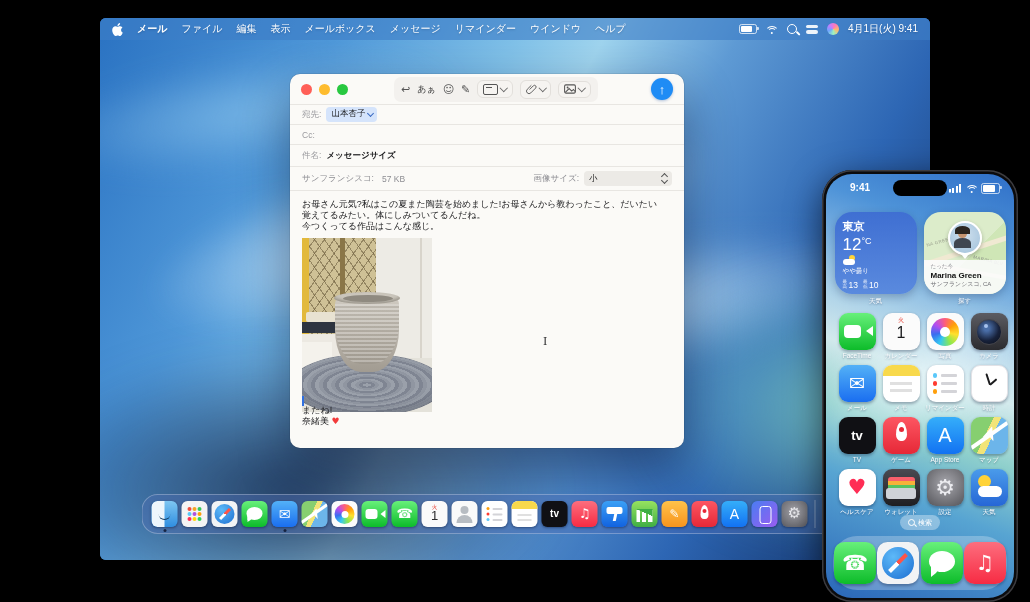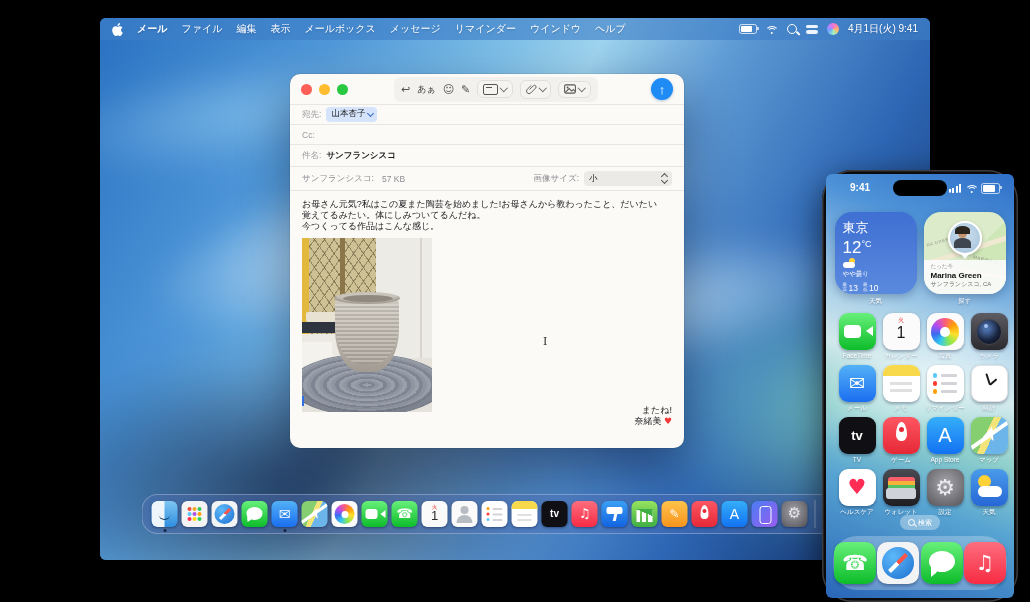--- a/index.html
+++ b/index.html
@@ -84,21 +84,21 @@
   .ph-wheel{position:absolute;left:-12px;top:116px;width:154px;height:62px;border-radius:50%;
     background:repeating-radial-gradient(ellipse at 50% 50%,#9aa0aa 0 4px,#7f8592 4px 8px,#9096a1 8px 12px);box-shadow:inset 0 -4px 8px rgba(40,45,60,.35);}
   .ph-pot{position:absolute;left:33px;top:58px;width:64px;height:76px;
     background:linear-gradient(180deg,#d0cbc2,#b5afa5 60%,#a19b91);
     border-radius:10px 10px 26px 26px / 8px 8px 42px 42px;}
   .ph-pot::before{content:"";position:absolute;left:-1px;top:-4px;width:66px;height:12px;border-radius:50%;background:#cac5bb;box-shadow:inset 0 -2px 3px rgba(90,85,75,.4);}
   .ph-pot::after{content:"";position:absolute;left:8px;top:-1px;width:50px;height:7px;border-radius:50%;background:#8f8a80;}
   .ph-ridges{position:absolute;left:33px;top:66px;width:64px;height:60px;border-radius:0 0 26px 26px/0 0 40px 40px;
     background:repeating-linear-gradient(180deg,rgba(255,255,255,.22) 0 2px,rgba(110,105,95,.14) 2px 4px);}
   .caret{position:absolute;left:12px;width:1.5px;height:10px;background:#2f6fe0;}
-  .closing{padding:0 12px;font-size:9px;line-height:11px;color:#1c1c1e;text-align:right;}
+  .closing{padding:0 12px;font-size:9px;line-height:11px;color:#1c1c1e;}
   .heart{color:#f23a3a;font-family:"DejaVu Sans",sans-serif;}
   .ibeam{position:absolute;left:253px;top:262px;width:8px;height:12px;color:#2b2b2b;font-family:"DejaVu Serif",serif;font-size:11px;line-height:12px;text-shadow:0 0 2px #fff;}
 
   
   .dock{position:absolute;left:50%;transform:translateX(-50%);bottom:26px;display:flex;align-items:center;gap:4px;
     padding:5px 9px;background:rgba(82,112,184,.36);border:0.5px solid rgba(255,255,255,.28);border-radius:16px;z-index:15;backdrop-filter:blur(8px);}
   .ditem{position:relative;width:26px;height:26px;}
   .ditem.drun::after{content:"";position:absolute;bottom:-5px;left:50%;margin-left:-1.5px;width:3px;height:3px;border-radius:50%;background:rgba(15,25,50,.85);}
   .di{position:absolute;inset:0;border-radius:6px;box-shadow:0 1px 2.5px rgba(0,10,40,.4);overflow:hidden;}
   .di::before,.di::after{content:"";position:absolute;}
@@ -163,42 +163,42 @@
   .i-downloads{background:rgba(0,0,0,0);box-shadow:none;}
   .i-downloads::before{left:1px;top:6px;width:24px;height:15px;background:linear-gradient(180deg,#6cb7f0,#3f8fd9);border-radius:2.5px;box-shadow:0 -2px 0 -0.5px #5aa8e8;}
   .i-downloads::after{content:"↓";left:8.5px;top:9px;width:9px;height:9px;border-radius:50%;background:rgba(255,255,255,.9);color:#2f77c0;font-size:7px;line-height:9px;text-align:center;}
   .i-trash{background:linear-gradient(180deg,rgba(246,249,252,.92),rgba(176,186,200,.85));}
   .i-trash::before{left:8px;top:6px;width:10px;height:14px;border:1px solid rgba(120,130,145,.8);border-radius:1px 1px 3px 3px;background:rgba(230,236,242,.8);}
   .ddiv{width:1px;height:28px;background:rgba(255,255,255,.38);margin:0 3px;}
 
   
   .iphone{position:absolute;left:822px;top:170px;width:196px;height:432px;background:#0b0b0d;border-radius:30px;
     box-shadow:0 10px 34px rgba(0,0,0,.6),inset 0 0 0 1.5px #3c3c40;z-index:50;}
-  .pscreen{position:absolute;inset:4px;border-radius:6px;overflow:hidden;
+  .pscreen{position:absolute;inset:4px;border-radius:26px;overflow:hidden;
     background:linear-gradient(200deg,#2f6fc8 0%,#4e93d8 16%,#a8cfe8 36%,#d2e9ec 47%,#8fd0cc 60%,#57a4d2 74%,#2a66b8 100%);}
   .psheen{position:absolute;left:-30px;top:150px;width:260px;height:120px;background:radial-gradient(closest-side,rgba(235,248,252,.75),rgba(235,248,252,0));transform:rotate(-18deg);filter:blur(10px);}
   .island{position:absolute;left:50%;transform:translateX(-50%);top:6px;width:54px;height:16px;border-radius:9px;background:#000;z-index:5;}
   .pstatus{position:absolute;left:0;right:0;top:0;height:26px;color:#fff;z-index:6;}
   .ptime{position:absolute;left:24px;top:8px;font-size:10px;font-weight:bold;}
   .picons{position:absolute;right:14px;top:9px;display:flex;align-items:center;gap:3.5px;}
   .sigbars{width:13px;height:9px;background-image:linear-gradient(#fff,#fff),linear-gradient(#fff,#fff),linear-gradient(#fff,#fff),linear-gradient(#fff,#fff);
     background-size:2.2px 3.5px,2.2px 5px,2.2px 6.8px,2.2px 8.6px;background-position:0 100%,3.4px 100%,6.8px 100%,10.2px 100%;background-repeat:no-repeat;}
   .pwifi{width:12px;height:9px;position:relative;overflow:hidden;}
   .pwifi span{position:absolute;left:50%;bottom:0;transform:translateX(-50%);border:1.5px solid transparent;border-top-color:#fff;border-radius:50%;}
   .pwifi .w1{width:12px;height:12px;bottom:-6px;}
   .pwifi .w2{width:7px;height:7px;bottom:-3.2px;}
   .pwifi .w3{width:2.6px;height:2.6px;bottom:-.4px;background:#fff;border:none;border-radius:50%;}
   .pbat{width:17px;height:8.5px;border:1px solid rgba(255,255,255,.7);border-radius:2.5px;position:relative;}
   .pbat::before{content:"";position:absolute;left:1px;top:1px;bottom:1px;width:12px;background:#fff;border-radius:1px;}
   .pbat::after{content:"";position:absolute;right:-2.8px;top:2.2px;width:1.8px;height:3.2px;background:rgba(255,255,255,.7);border-radius:0 1px 1px 0;}
 
   .wrow{position:absolute;top:38px;left:0;right:0;display:flex;justify-content:center;gap:7px;}
   .widget{width:82px;height:82px;border-radius:17px;overflow:hidden;position:relative;box-shadow:0 3px 8px rgba(10,20,60,.25);}
   .w-weather{background:linear-gradient(180deg,#3f6fd2,#5a8ade);color:#fff;padding:7px 8px;box-sizing:border-box;}
-  .w-city{font-size:13px;font-weight:normal;}
+  .w-city{font-size:11px;font-weight:bold;}
   .w-temp{font-size:17px;font-weight:normal;margin-top:1px;}
   .w-temp .deg{font-size:9px;vertical-align:6px;}
   .w-cloudico{position:relative;width:14px;height:8px;margin:2px 0 2px 0;}
   .w-cloudico .sun{position:absolute;left:6px;top:-2px;width:6px;height:6px;border-radius:50%;background:#ffd338;}
   .w-cloudico .cl{position:absolute;left:0;bottom:0;width:12px;height:6px;border-radius:6px;background:#fff;}
   .w-cond{font-size:6.5px;}
   .w-hl{display:flex;align-items:center;gap:5px;margin-top:2.5px;font-size:8.5px;}
   .hl-lab{display:inline-block;width:6px;font-size:4.5px;line-height:5px;word-break:break-all;opacity:.85;}
   .w-findmy{background:linear-gradient(135deg,#dcecca 0 55%,#cfe6b6 55%);}
   .road1{position:absolute;left:-10px;top:34px;width:120px;height:5px;background:#f0e9d2;transform:rotate(-18deg);}
@@ -374,21 +374,21 @@
       <span class="token">
           <span>山本杏子</span>
           <span class="tchev"></span>
         </span>
     </div>
     <div class="frow r-cc">
       <span class="lab">Cc:</span>
     </div>
     <div class="frow r-sub">
       <span class="lab">件名:</span>
-      <span class="subval">サンフランシスコ</span>
+      <span class="subval">メッセージサイズ</span>
     </div>
     <div class="frow r-size">
       <span class="lab">サンフランシスコ:</span>
       <span class="sizeval">57 KB</span>
       <span class="imgsize">
         <span>画像サイズ:</span>
         <span class="dropdown">
           <span>小</span>
           <span class="stepper">
               <i class="up"></i>

